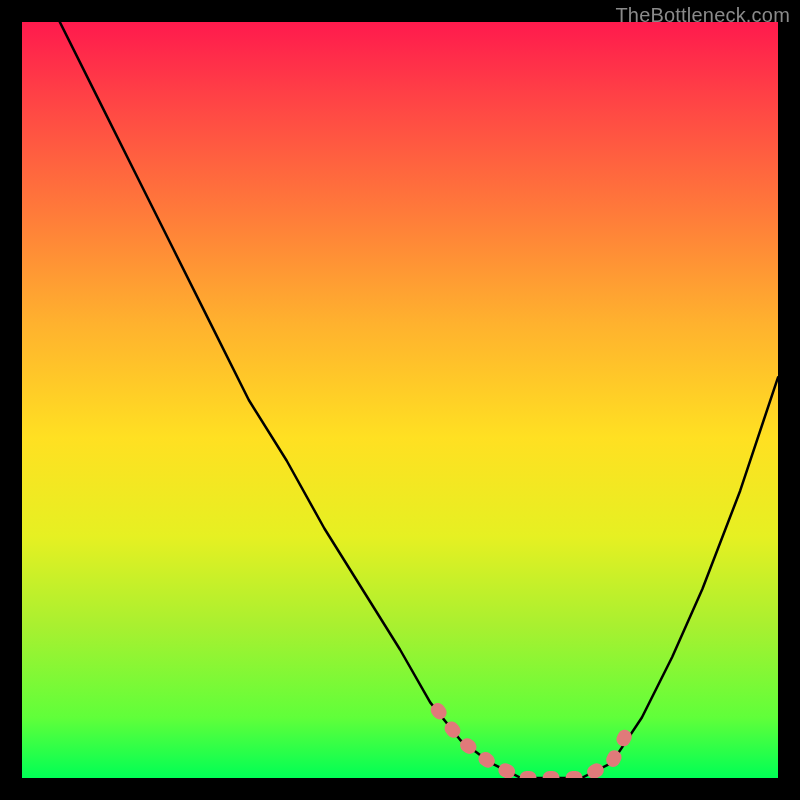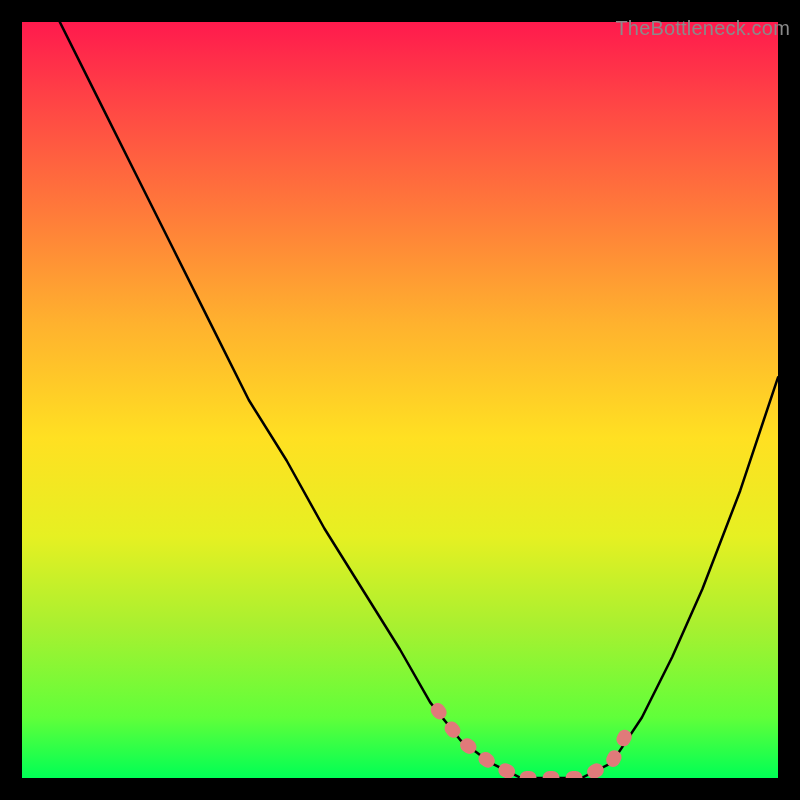--- a/index.html
+++ b/index.html
@@ -38,21 +38,20 @@
   }
   .watermark {
     position: absolute;
     top: 4px;
     right: 10px;
     font-family: Arial, Helvetica, sans-serif;
     font-size: 20px;
     color: #8a8a8a;
     font-weight: 500;
     letter-spacing: 0.2px;
-    margin-top: 13px;
   }
   .curve {
     position: absolute;
     left: 22px;
     top: 22px;
     width: 756px;
     height: 756px;
     pointer-events: none;
   }
   .marker {

